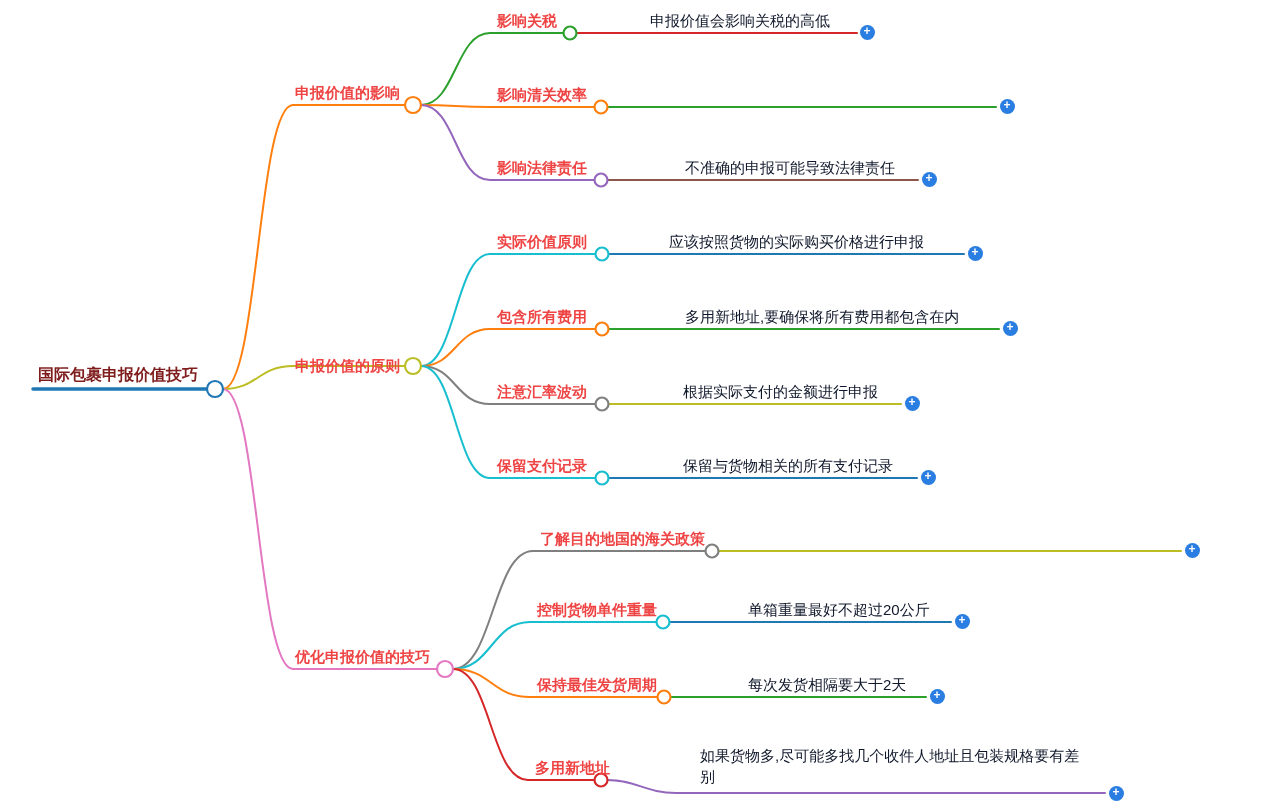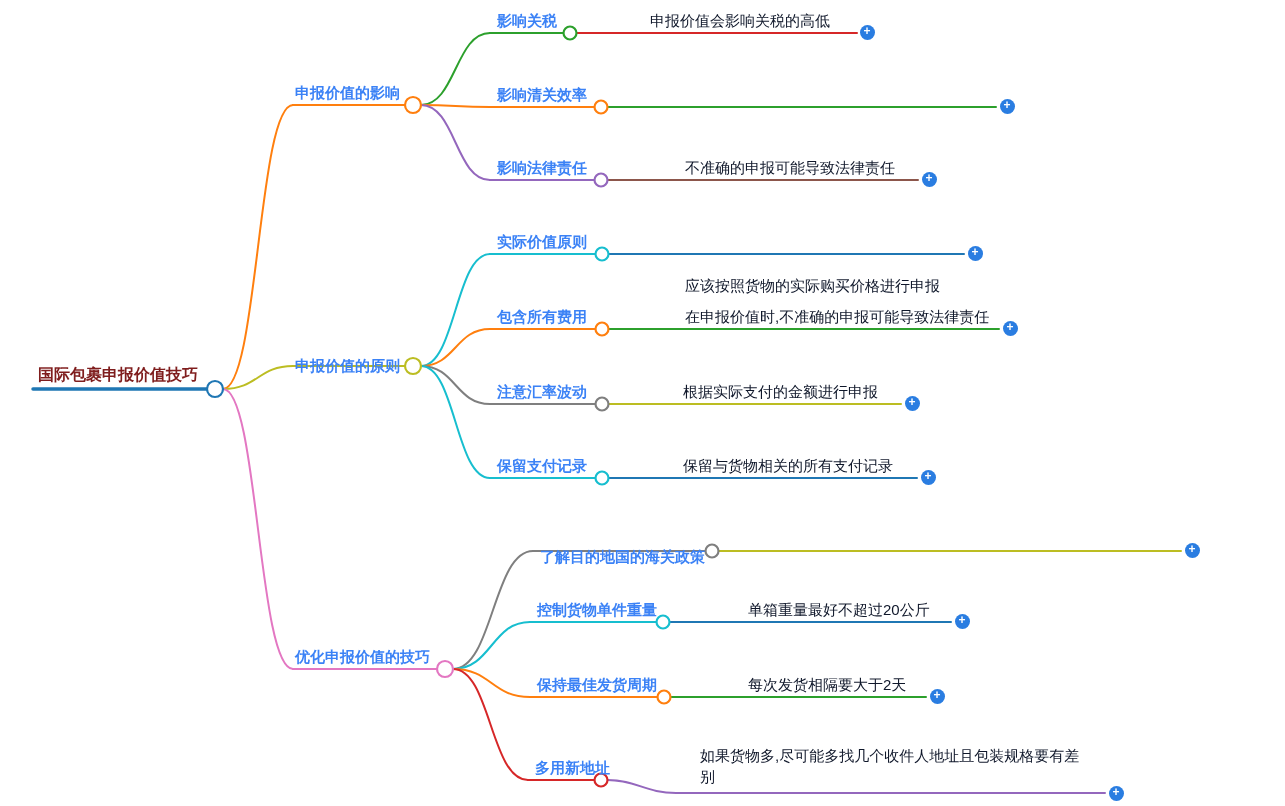--- a/index.html
+++ b/index.html
@@ -26,21 +26,21 @@
     left: 0;
     top: 0;
     width: 1285px;
     height: 806px;
     z-index: 2;
   }
   .node-label {
     position: absolute;
     white-space: nowrap;
     font-weight: bold;
-    color: #3b82f6;
+    color: #ef4444;
     font-size: 15px;
     line-height: 20px;
     cursor: pointer;
   }
   .root-label {
     font-size: 16px;
     line-height: 22px;
     color: #7f1d1d;
   }
   .leaf-text {
@@ -145,41 +145,41 @@
       <div class="plus-btn" style="left: 999.5px; top: 98.5px; background: rgb(42, 125, 225);">
         <span>+</span>
       </div>
       <div class="node-label" style="left: 497px; top: 158px;">影响法律责任</div>
       <div class="leaf-text" style="left: 685px; top: 157px;">不准确的申报可能导致法律责任</div>
       <div class="plus-btn" style="left: 921.5px; top: 171.5px; background: rgb(42, 125, 225);">
         <span>+</span>
       </div>
       <div class="node-label" style="left: 295px; top: 356px;">申报价值的原则</div>
       <div class="node-label" style="left: 497px; top: 232px;">实际价值原则</div>
-      <div class="leaf-text" style="left: 685px; top: 231px; margin-top: 44px;">应该按照货物的实际购买价格进行申报</div>
+      <div class="leaf-text" style="left: 669px; top: 231px;">应该按照货物的实际购买价格进行申报</div>
       <div class="plus-btn" style="left: 967.5px; top: 245.5px; background: rgb(42, 125, 225);">
         <span>+</span>
       </div>
       <div class="node-label" style="left: 497px; top: 307px;">包含所有费用</div>
-      <div class="leaf-text" style="left: 685px; top: 306px;">在申报价值时,不准确的申报可能导致法律责任</div>
+      <div class="leaf-text" style="left: 685px; top: 306px;">多用新地址,要确保将所有费用都包含在内</div>
       <div class="plus-btn" style="left: 1002.5px; top: 320.5px; background: rgb(42, 125, 225);">
         <span>+</span>
       </div>
       <div class="node-label" style="left: 497px; top: 382px;">注意汇率波动</div>
       <div class="leaf-text" style="left: 683px; top: 381px;">根据实际支付的金额进行申报</div>
       <div class="plus-btn" style="left: 904.5px; top: 395.5px; background: rgb(42, 125, 225);">
         <span>+</span>
       </div>
       <div class="node-label" style="left: 497px; top: 456px;">保留支付记录</div>
       <div class="leaf-text" style="left: 683px; top: 455px;">保留与货物相关的所有支付记录</div>
       <div class="plus-btn" style="left: 920.5px; top: 469.5px; background: rgb(42, 125, 225);">
         <span>+</span>
       </div>
       <div class="node-label" style="left: 295px; top: 647px;">优化申报价值的技巧</div>
-      <div class="node-label" style="left: 540px; top: 529px; margin-top: 18px;">了解目的地国的海关政策</div>
+      <div class="node-label" style="left: 540px; top: 529px;">了解目的地国的海关政策</div>
       <div class="plus-btn" style="left: 1184.5px; top: 542.5px; background: rgb(42, 125, 225);">
         <span>+</span>
       </div>
       <div class="node-label" style="left: 537px; top: 600px;">控制货物单件重量</div>
       <div class="leaf-text" style="left: 748px; top: 599px;">单箱重量最好不超过20公斤</div>
       <div class="plus-btn" style="left: 954.5px; top: 613.5px; background: rgb(42, 125, 225);">
         <span>+</span>
       </div>
       <div class="node-label" style="left: 537px; top: 675px;">保持最佳发货周期</div>
       <div class="leaf-text" style="left: 748px; top: 674px;">每次发货相隔要大于2天</div>

